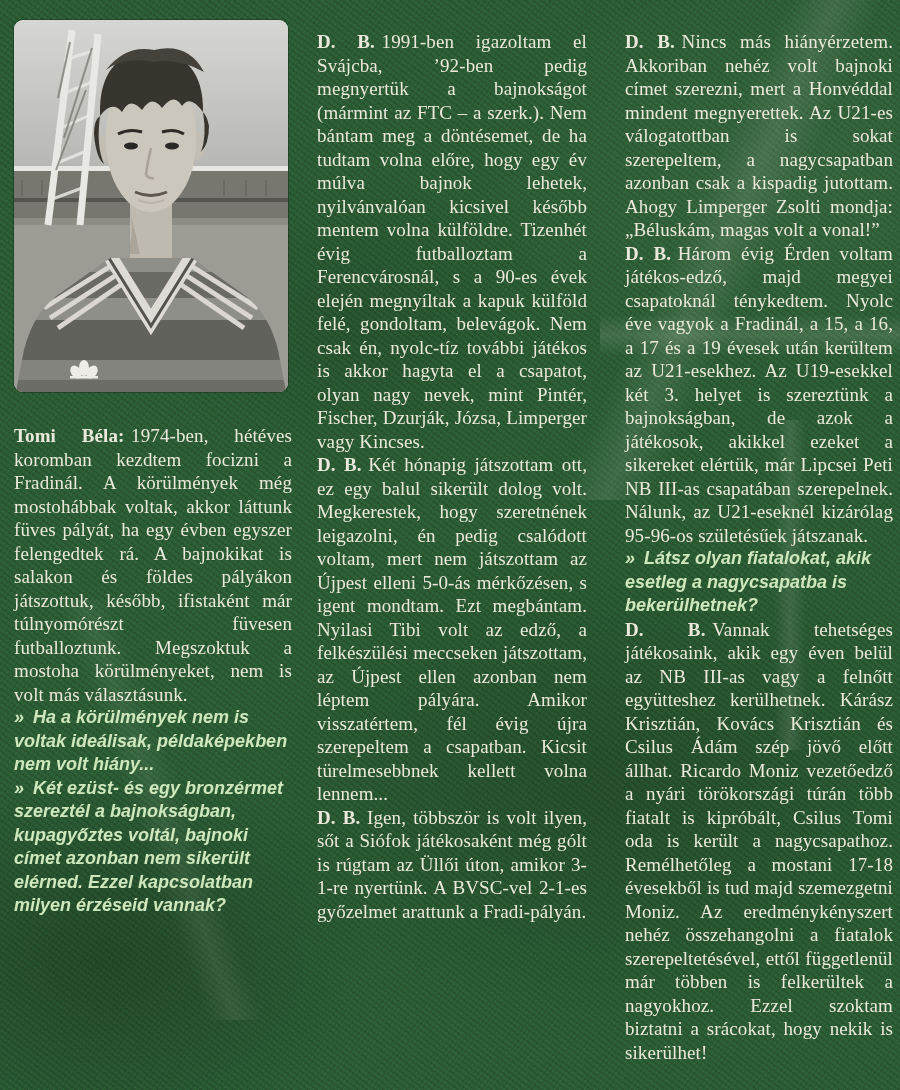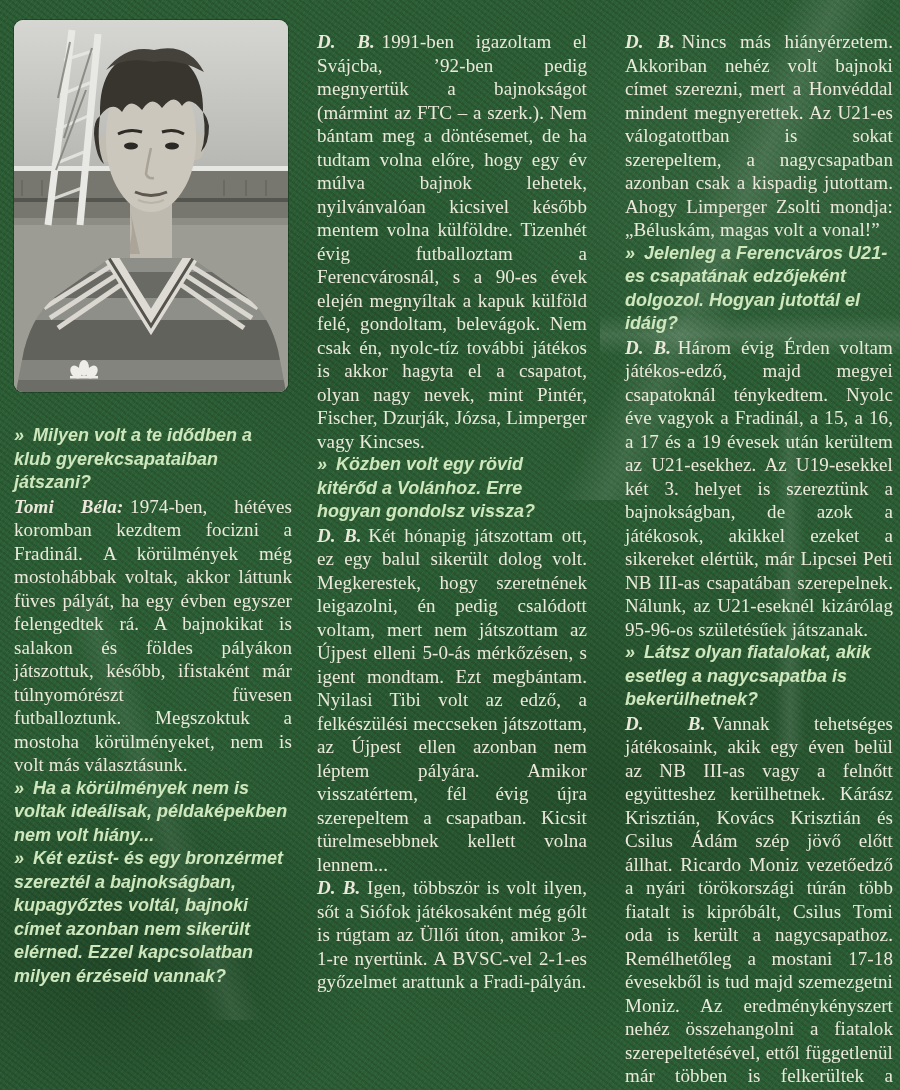--- a/index.html
+++ b/index.html
@@ -39,21 +39,21 @@
     margin-bottom:32px;box-shadow:0 0 0 1px rgba(0,0,0,0.25);
     background:#bdbdba;
   }
   .photo svg{display:block;}
 
   .col p{margin:0;padding:0;}
   .a{
     font-size:19px;line-height:23.5px;color:#ece9dc;
     text-align:justify;letter-spacing:0.1px;
   }
-  .spk{font-weight:bold;margin-right:0.35em;font-style:italic;}
+  .spk{font-weight:bold;margin-right:0.35em;}
   .q{
     font-family:"Liberation Sans","DejaVu Sans",sans-serif;
     font-style:italic;font-weight:bold;
     font-size:18px;line-height:23.5px;color:#cfe7bd;
     text-align:left;
   }
   .qm{margin-right:0.5em;}
 </style>
 </head>
 <body>
@@ -152,38 +152,35 @@
               <ellipse cx="158" cy="126" rx="7" ry="3.4"></ellipse>
             </g>
             <path d="M137,128 q-4,18 -5,26 q2,5 8,4" fill="none" stroke="#a8a297" stroke-width="2.5"></path>
             <path d="M121,172 q16,7 32,0" fill="none" stroke="#5d574f" stroke-width="3"></path>
             <path d="M124,180 q13,6 26,0" fill="none" stroke="#b4aea3" stroke-width="2" opacity="0.8"></path>
           </g>
         </g>
       </svg>
     </div>
     <div class="col-text">
-        <p class="q"><span class="qm">»</span>Milyen volt a te idődben a klub gyerekcsapataiban játszani?</p>
         <p class="a"><span class="spk">Tomi Béla:</span>1974-ben, hétéves koromban kezdtem focizni a Fradinál. A körülmények még mostohábbak voltak, akkor láttunk füves pályát, ha egy évben egyszer felengedtek rá. A bajnokikat is salakon és földes pályákon játszottuk, később, ifistaként már túlnyomórészt füvesen futballoztunk. Megszoktuk a mostoha körülményeket, nem is volt más választásunk.</p>
         <p class="q"><span class="qm">»</span>Ha a körülmények nem is voltak ideálisak, példaképekben nem volt hiány...</p>
         <p class="q"><span class="qm">»</span>Két ezüst- és egy bronzérmet szereztél a bajnokságban, kupagyőztes voltál, bajnoki címet azonban nem sikerült elérned. Ezzel kapcsolatban milyen érzéseid vannak?</p>
       </div>
   </div>
 
   <div class="col col-2">
     <div class="col-text">
         <p class="a"><span class="spk">D. B.</span>1991-ben igazoltam el Svájcba, ’92-ben pedig megnyertük a bajnokságot (mármint az FTC – a szerk.). Nem bántam meg a döntésemet, de ha tudtam volna előre, hogy egy év múlva bajnok lehetek, nyilvánvalóan kicsivel később mentem volna külföldre. Tizenhét évig futballoztam a Ferencvárosnál, s a 90-es évek elején megnyíltak a kapuk külföld felé, gondoltam, belevágok. Nem csak én, nyolc-tíz további játékos is akkor hagyta el a csapatot, olyan nagy nevek, mint Pintér, Fischer, Dzurják, Józsa, Limperger vagy Kincses.</p>
-        <p class="q"><span class="qm">»</span>Közben volt egy rövid kitérőd a Volánhoz. Erre hogyan gondolsz vissza?</p>
         <p class="a"><span class="spk">D. B.</span>Két hónapig játszottam ott, ez egy balul sikerült dolog volt. Megkerestek, hogy szeretnének leigazolni, én pedig csalódott voltam, mert nem játszottam az Újpest elleni 5-0-ás mérkőzésen, s igent mondtam. Ezt megbántam. Nyilasi Tibi volt az edző, a felkészülési meccseken játszottam, az Újpest ellen azonban nem léptem pályára. Amikor visszatértem, fél évig újra szerepeltem a csapatban. Kicsit türelmesebbnek kellett volna lennem...</p>
         <p class="a"><span class="spk">D. B.</span>Igen, többször is volt ilyen, sőt a Siófok játékosaként még gólt is rúgtam az Üllői úton, amikor 3-1-re nyertünk. A BVSC-vel 2-1-es győzelmet arattunk a Fradi-pályán.</p>
       </div>
   </div>
 
   <div class="col col-3">
     <div class="col-text">
         <p class="a"><span class="spk">D. B.</span>Nincs más hiányérzetem. Akkoriban nehéz volt bajnoki címet szerezni, mert a Honvéddal mindent megnyerettek. Az U21-es válogatottban is sokat szerepeltem, a nagycsapatban azonban csak a kispadig jutottam. Ahogy Limperger Zsolti mondja: „Béluskám, magas volt a vonal!”</p>
-        <p class="q"><span class="qm">»</span>Jelenleg a Ferencváros U21-es csapatának edzőjeként dolgozol. Hogyan jutottál el idáig?</p>
         <p class="a"><span class="spk">D. B.</span>Három évig Érden voltam játékos-edző, majd megyei csapatoknál ténykedtem. Nyolc éve vagyok a Fradinál, a 15, a 16, a 17 és a 19 évesek után kerültem az U21-esekhez. Az U19-esekkel két 3. helyet is szereztünk a bajnokságban, de azok a játékosok, akikkel ezeket a sikereket elértük, már Lipcsei Peti NB III-as csapatában szerepelnek. Nálunk, az U21-eseknél kizárólag 95-96-os születésűek játszanak.</p>
         <p class="q"><span class="qm">»</span>Látsz olyan fiatalokat, akik esetleg a nagycsapatba is bekerülhetnek?</p>
         <p class="a"><span class="spk">D. B.</span>Vannak tehetséges játékosaink, akik egy éven belül az NB III-as vagy a felnőtt együtteshez kerülhetnek. Kárász Krisztián, Kovács Krisztián és Csilus Ádám szép jövő előtt állhat. Ricardo Moniz vezetőedző a nyári törökországi túrán több fiatalt is kipróbált, Csilus Tomi oda is került a nagycsapathoz. Remélhetőleg a mostani 17-18 évesekből is tud majd szemezgetni Moniz. Az eredménykényszert nehéz összehangolni a fiatalok szerepeltetésével, ettől függetlenül már többen is felkerültek a nagyokhoz. Ezzel szoktam biztatni a srácokat, hogy nekik is sikerülhet!</p>
       </div>
   </div>
 </div>
 
 </body></html>

